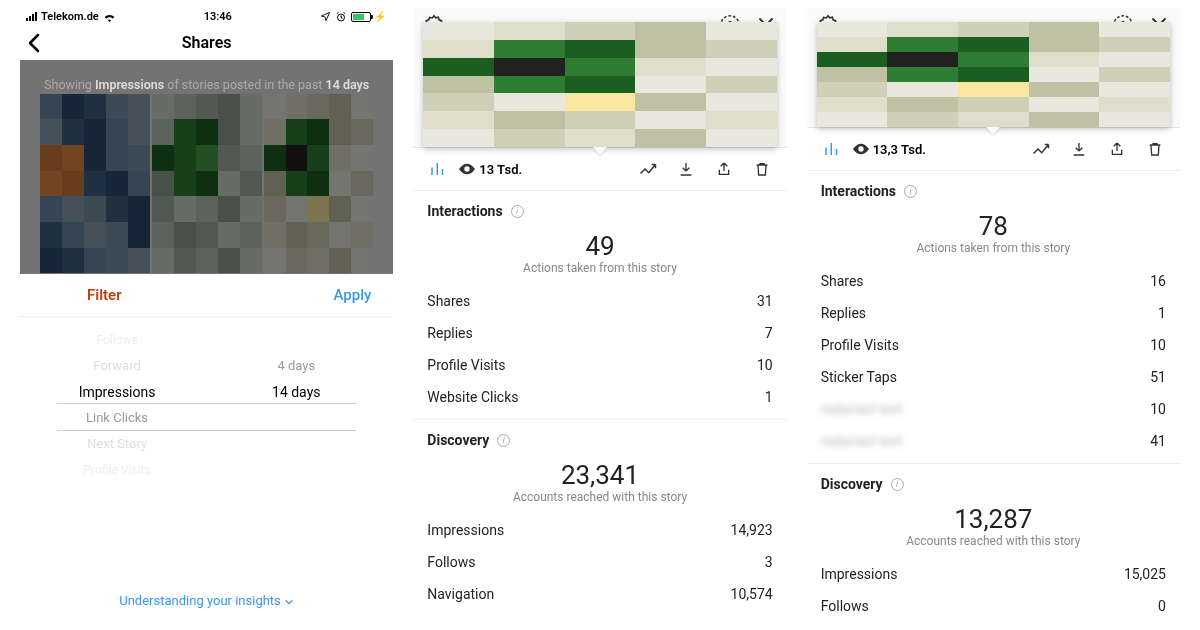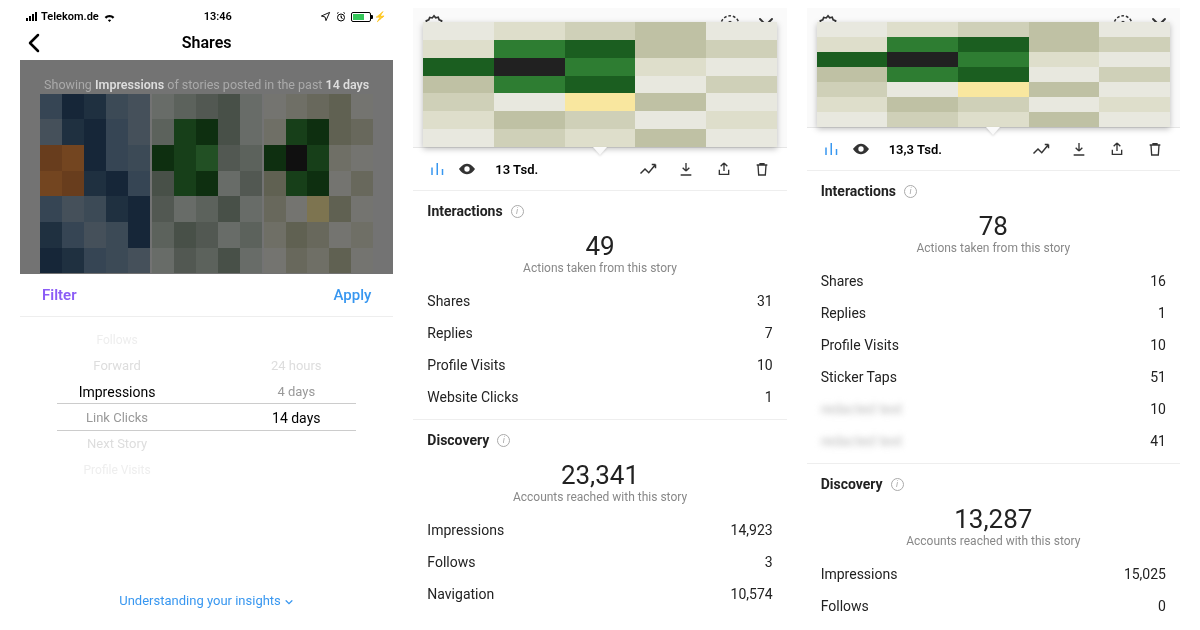--- a/index.html
+++ b/index.html
@@ -54,21 +54,21 @@
     line-height:1.4;
   }
   .dim-overlay .hl { color:#ddd; font-weight:600;}
   .dim-detail { margin-top:12px; margin-bottom:14px; font-size:12px;}
   .story-thumbs { display:flex; gap:2px; height:180px; }
   .story-thumbs .thumb { flex:1; }
   .filter-row {
     display:flex; justify-content:space-between; padding:12px 22px; font-size:15px;
     border-bottom:1px solid #eee;
   }
-  .filter-label { font-weight:600; color:#8b5cf6;}
+  .filter-label { font-weight:600; color:#c2410c;margin-left:45px;}
   .apply-btn { color:#3897f0; font-weight:500;}
   .picker {
     flex:1; position:relative; display:flex; justify-content:center; padding-top:10px;
   }
   .picker-col { width:48%; text-align:center; font-size:13px; color:#ccc; line-height:26px;}
   .picker-col .sel { color:#000; font-size:14px;}
   .picker-col .near { color:#999;}
   .picker-col .far { color:#ddd;}
   .picker-col .ghost { color:#eee; font-size:12px;}
   .picker-hl {
@@ -102,21 +102,21 @@
     content:''; position:absolute; bottom:-8px; left:50%; transform:translateX(-50%);
     border-left:7px solid transparent; border-right:7px solid transparent; border-top:8px solid #fafafa;
     filter: drop-shadow(0 1px 1px rgba(0,0,0,0.15));
   }
   .ins-toolbar {
     display:flex; justify-content:space-between; align-items:center;
     padding:10px 14px; border-bottom:1px solid #eee;
   }
   .ins-toolbar-left { display:flex; align-items:center; gap:10px; font-size:13px; font-weight:600;}
   .ins-toolbar-right { display:flex; gap:16px; align-items:center;}
-  .eye-count { display:flex; align-items:center; gap:20px; font-weight:600;}
+  .eye-count { display:flex; align-items:center; gap:4px; font-weight:600;}
   .section-head {
     display:flex; align-items:center; gap:8px; padding:12px 14px 6px 14px;
     font-size:14px; font-weight:700; color:#222;
   }
   .info-circ {
     width:13px; height:13px; border:1px solid #aaa; border-radius:50%;
     display:inline-flex; align-items:center; justify-content:center;
     font-size:9px; color:#aaa; font-weight:400; font-style:italic;
   }
   .big-num { text-align:center; font-size:26px; color:#222; margin-top:6px;}
@@ -305,21 +305,20 @@
     <div class="picker-col">
       <div class="ghost">Follows</div>
       <div class="far">Forward</div>
       <div class="sel">Impressions</div>
       <div class="near">Link Clicks</div>
       <div class="far">Next Story</div>
       <div class="ghost">Profile Visits</div>
     </div>
     <div class="picker-col">
       <div class="ghost">&nbsp;</div>
-      <div class="far">24 hours</div>
       <div class="near">4 days</div>
       <div class="sel">14 days</div>
       <div class="ghost">&nbsp;</div>
       <div class="ghost">&nbsp;</div>
       <div class="ghost">&nbsp;</div>
     </div>
   </div>
 
   <div class="footer-link">
     <span>Understanding your insights</span>

